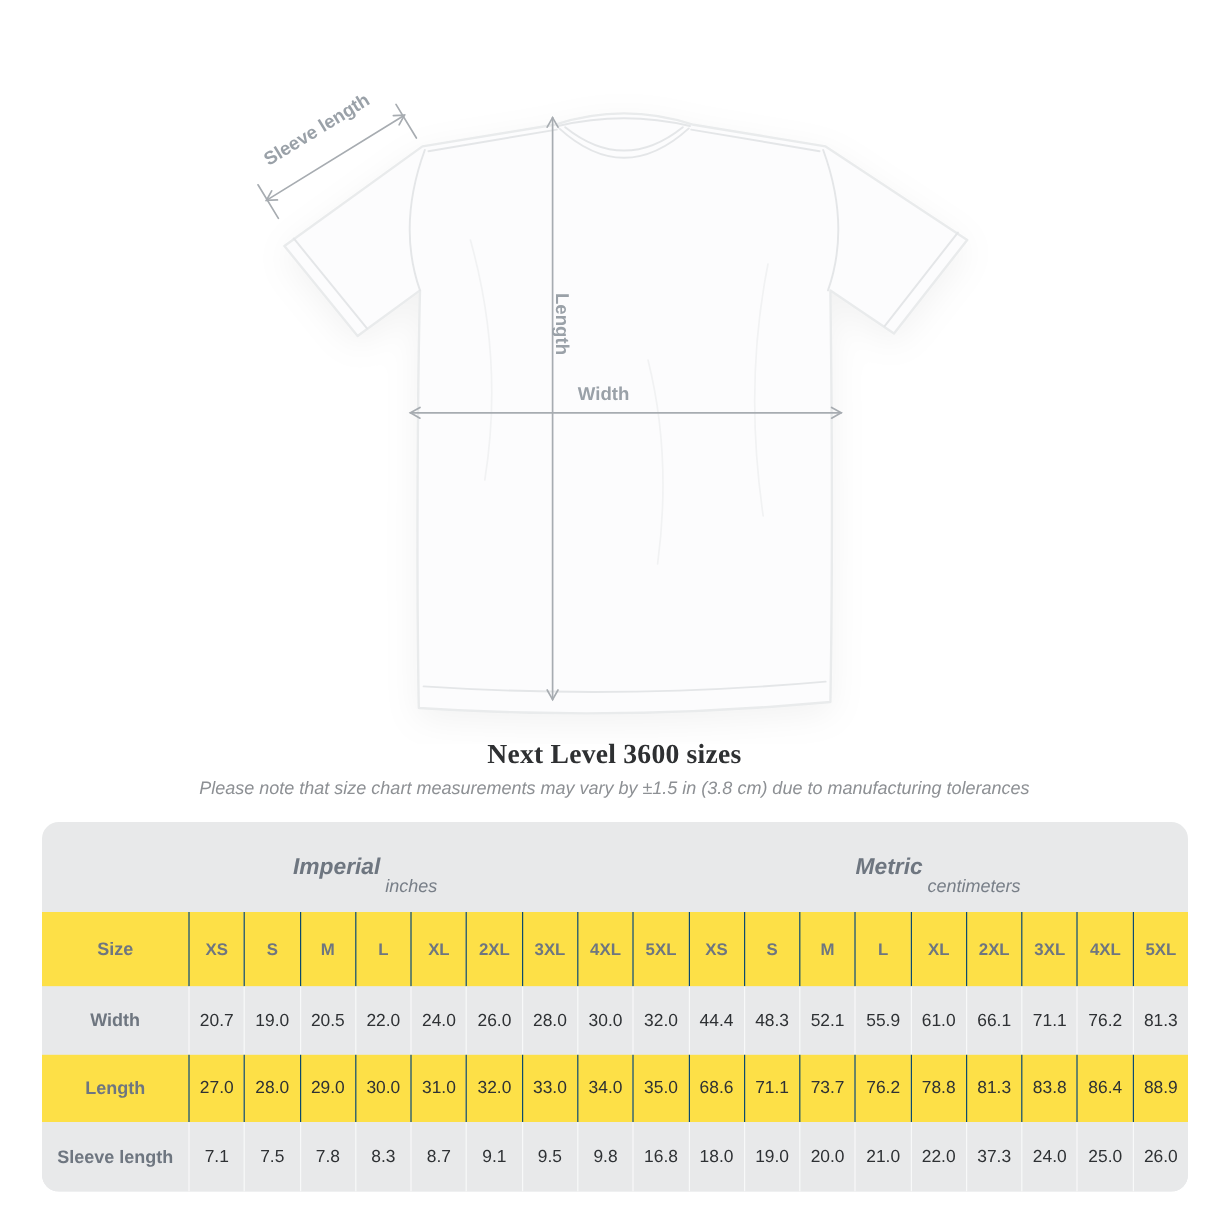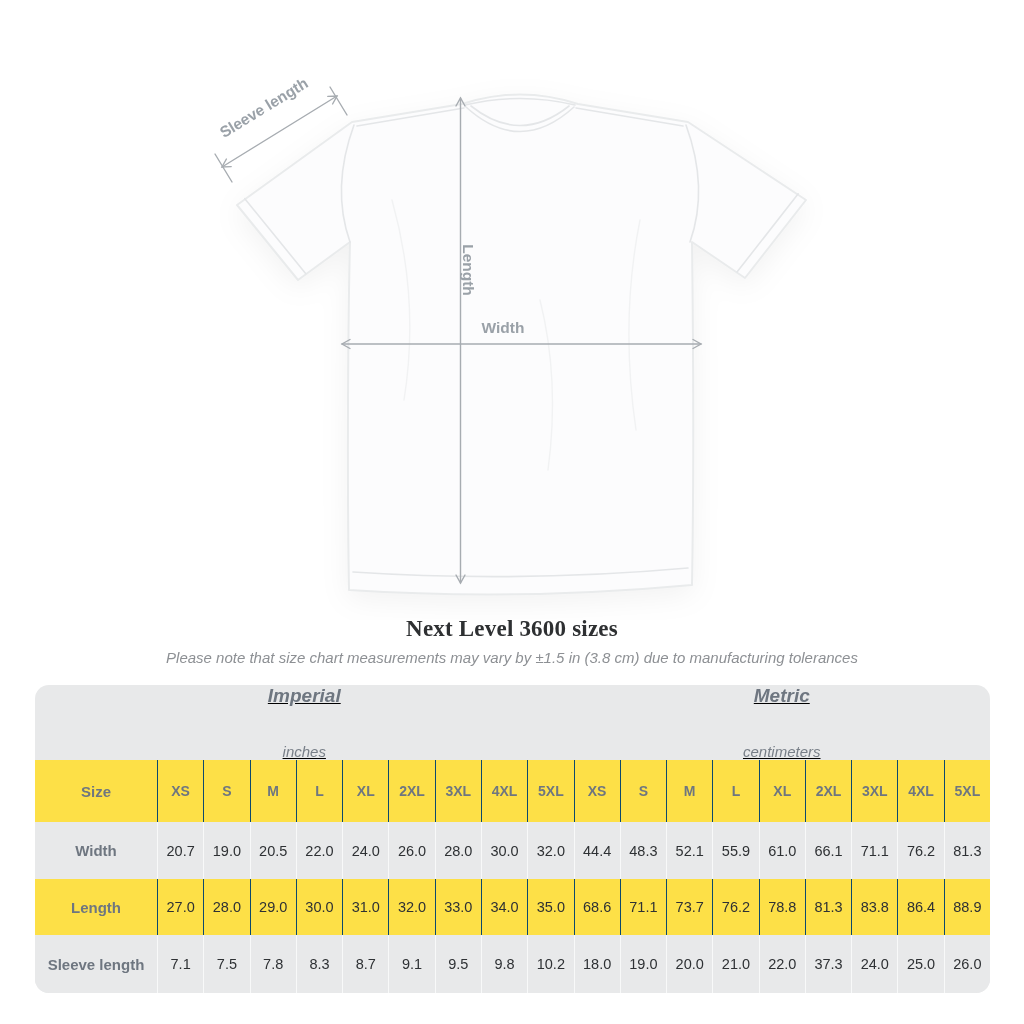--- a/index.html
+++ b/index.html
@@ -16,21 +16,21 @@
   
   .title-block{position:absolute;left:0;top:616px;width:1024px;text-align:center;}
   .title{font-size:23px;font-weight:bold;color:#2e3032;letter-spacing:.2px;font-family:Liberation Serif, serif;}
   .subtitle{margin-top:7px;font-size:15px;font-style:italic;color:#8d9094;}
   
   .card{position:absolute;left:35px;top:685px;width:955px;height:308px;
         background:#e8e9ea;border-radius:14px;overflow:hidden;}
   .grid{display:grid;width:100%;height:100%;
         grid-template-columns:122px repeat(18,1fr);
         grid-template-rows:75px 62px 57px 56px 58px;}
-  .band{grid-row:1;display:flex;flex-direction:column;align-items:center;justify-content:center;gap:4px;text-decoration:underline;}
+  .band{grid-row:1;display:flex;flex-direction:row;align-items:center;justify-content:center;gap:4px;}
   .band-title{font-size:19px;font-weight:bold;font-style:italic;color:#6e7680;}
   .band-sub{font-size:15px;font-style:italic;color:#787f88;margin-top:32px;}
   .cell{display:flex;align-items:center;justify-content:center;white-space:nowrap;}
   .r-white{background:#fde047;}
   .r-gray{background:#e8e9ea;}
   .r-white.sep{border-left:1px solid #0c4a6e;}
   .r-gray.sep{border-left:1px solid #f8f9f9;}
   .lab{font-weight:bold;font-size:15px;color:#6e7680;}
   .szh{font-weight:bold;font-size:14px;color:#6e7680;}
   .val{font-size:14.5px;color:#2e3134;}
@@ -170,21 +170,21 @@
         <div class="cell val r-white sep">88.9</div>
         <div class="cell lab r-gray">Sleeve length</div>
         <div class="cell val r-gray sep">7.1</div>
         <div class="cell val r-gray sep">7.5</div>
         <div class="cell val r-gray sep">7.8</div>
         <div class="cell val r-gray sep">8.3</div>
         <div class="cell val r-gray sep">8.7</div>
         <div class="cell val r-gray sep">9.1</div>
         <div class="cell val r-gray sep">9.5</div>
         <div class="cell val r-gray sep">9.8</div>
-        <div class="cell val r-gray sep">10.2</div>
+        <div class="cell val r-gray sep">16.8</div>
         <div class="cell val r-gray sep">18.0</div>
         <div class="cell val r-gray sep">19.0</div>
         <div class="cell val r-gray sep">20.0</div>
         <div class="cell val r-gray sep">21.0</div>
         <div class="cell val r-gray sep">22.0</div>
         <div class="cell val r-gray sep">37.3</div>
         <div class="cell val r-gray sep">24.0</div>
         <div class="cell val r-gray sep">25.0</div>
         <div class="cell val r-gray sep">26.0</div>
       </div>

